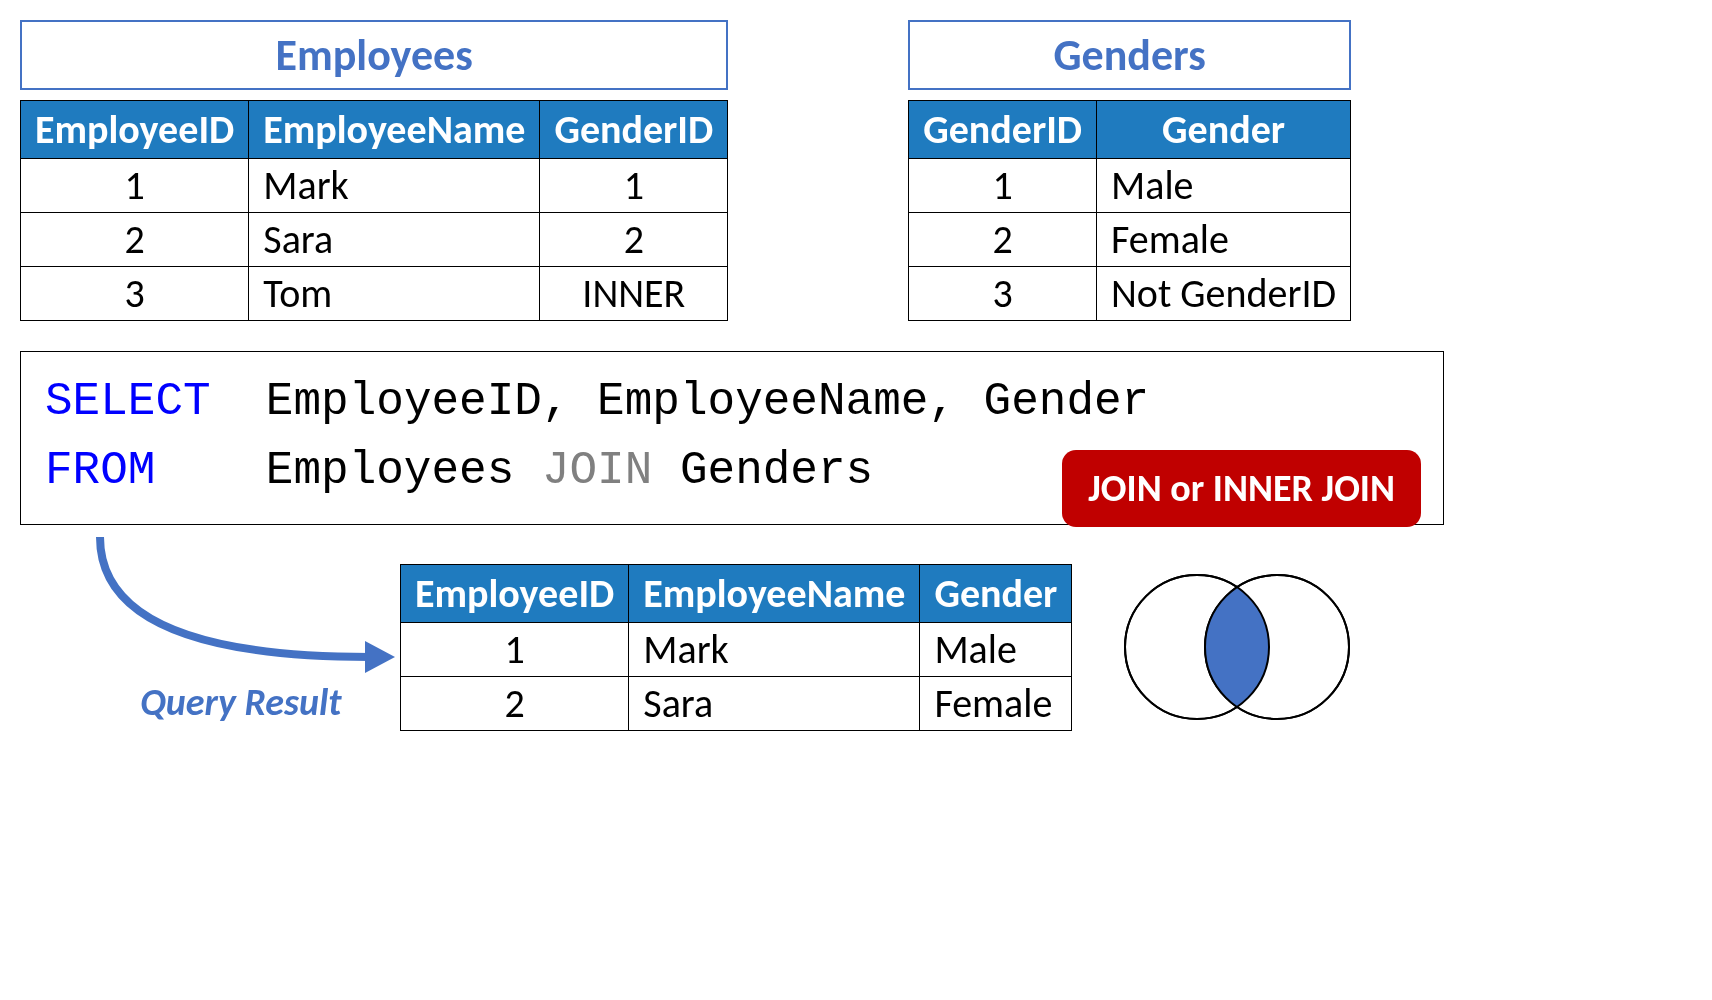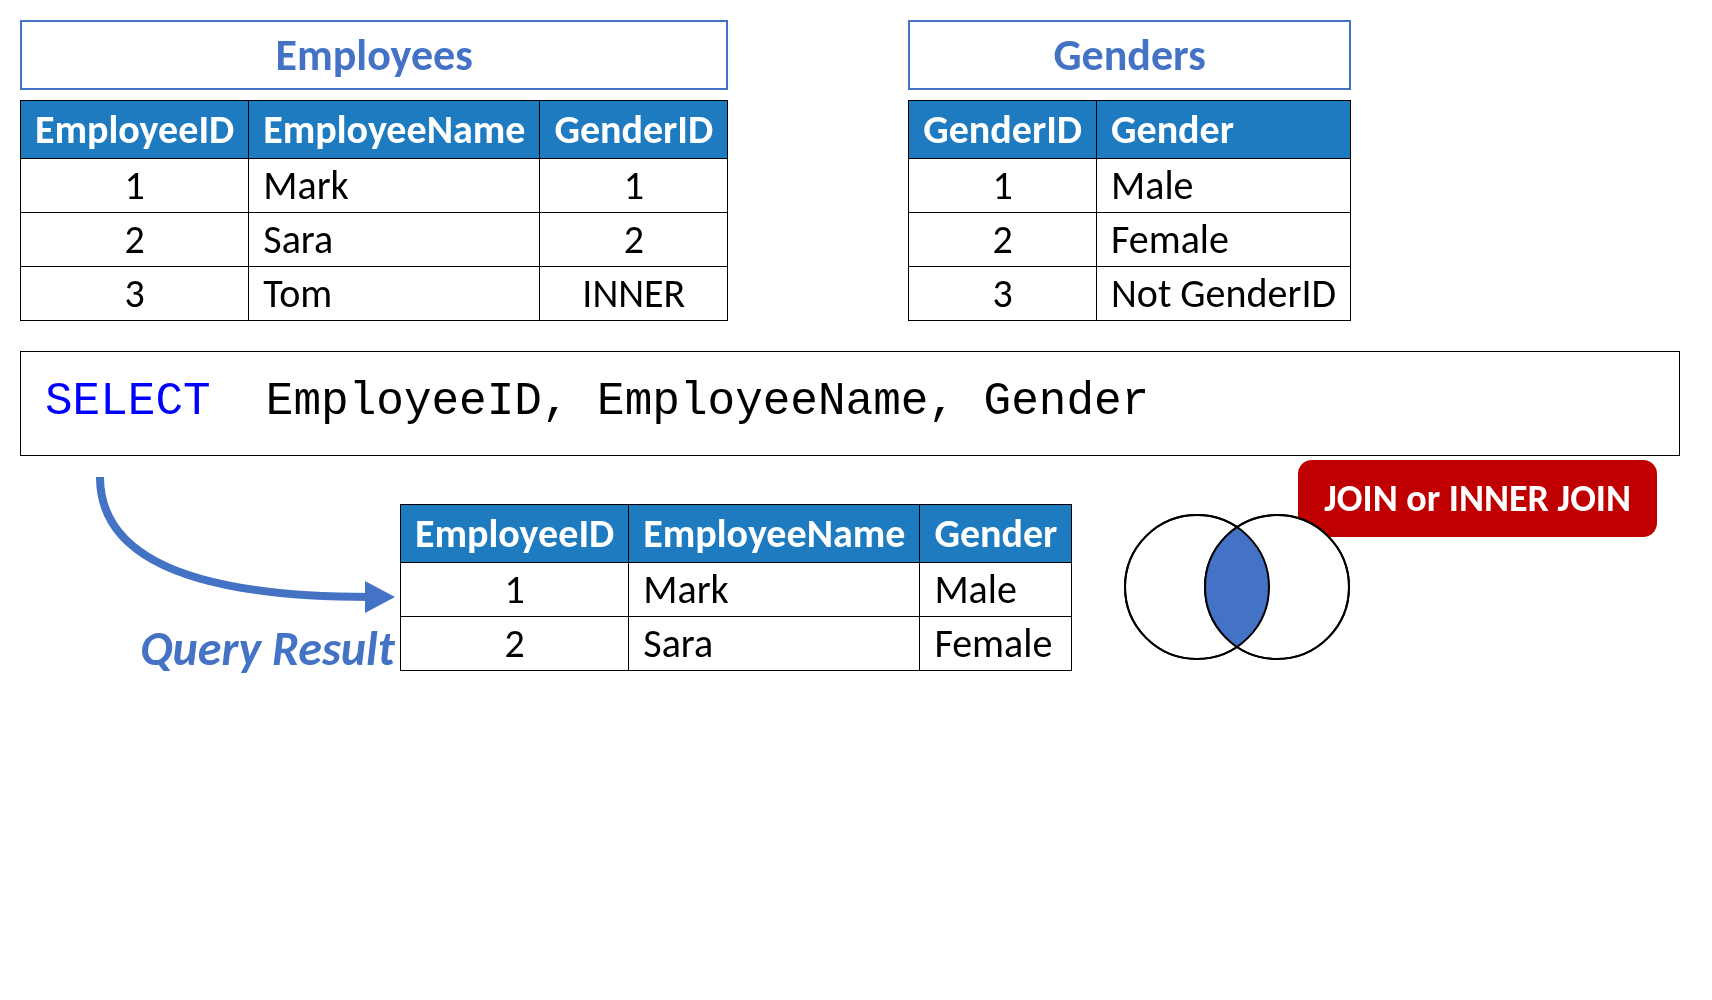--- a/index.html
+++ b/index.html
@@ -32,45 +32,45 @@
   table.data {
     border-collapse: collapse;
     font-size: 40px;
   }
   table.data th {
     background: #1f7bbf;
     color: #ffffff;
     font-weight: bold;
     border: 1.5px solid #000000;
     padding: 4px 14px;
-    text-align: left;
+    text-align: center;
   }
   table.data td {
     border: 1.5px solid #000000;
     padding: 2px 14px;
     background: #ffffff;
   }
   table.data td.center { text-align: center; }
   .sql-box {
     border: 1.5px solid #000000;
     padding: 16px 24px 18px 24px;
     font-family: Consolas, 'Courier New', monospace;
     font-size: 46px;
     line-height: 1.5;
     position: relative;
-    width: 1660px;
-    margin-bottom: 21px;
+    width: 1424px;
+    margin-bottom: 12px;
   }
   .kw { color: #0000ff; }
   .kwgray { color: #808080; }
   .sql-line { white-space: pre; }
   .join-badge {
     position: absolute;
     right: 22px;
-    top: 108px;
+    top: 98px;
     background: #c00000;
     color: #ffffff;
     font-weight: bold;
     font-family: Calibri, Arial, sans-serif;
     font-size: 38px;
     border-radius: 14px;
     padding: 10px 26px;
   }
   .bottom-row {
     display: flex;
@@ -82,21 +82,21 @@
     height: 220px;
     position: relative;
   }
   .arrow-label {
     position: absolute;
     left: 120px;
     top: 142px;
     color: #4472c4;
     font-weight: bold;
     font-style: italic;
-    font-size: 48px;
+    font-size: 38px;
   }
   .result-table {
     margin-left: 0;
   }
   .venn-wrap {
     margin-left: 40px;
     width: 250px;
     height: 180px;
     position: relative;
   }
@@ -154,20 +154,21 @@
         <td class="center">3</td>
         <td>Not GenderID</td>
       </tr>
     </tbody>
       </table>
   </div>
 </div>
 
 <div class="sql-box">
   <div class="sql-line"><span class="kw">SELECT</span>  <span>EmployeeID, EmployeeName, Gender</span></div>
+  <div class="sql-line"><span class="kw">FROM</span>    <span>Employees </span><span class="kwgray">JOIN</span><span> Genders</span></div>
   <div class="join-badge">JOIN or INNER JOIN</div>
 </div>
 
 <div class="bottom-row">
   <div class="arrow-wrap">
     <svg width="380" height="220">
       <path d="M 80 0 Q 80 120 350 120" stroke="#4472c4" stroke-width="8" fill="none"></path>
       <polygon points="345,104 375,120 345,136" fill="#4472c4"></polygon>
     </svg>
     <div class="arrow-label">Query Result</div>

